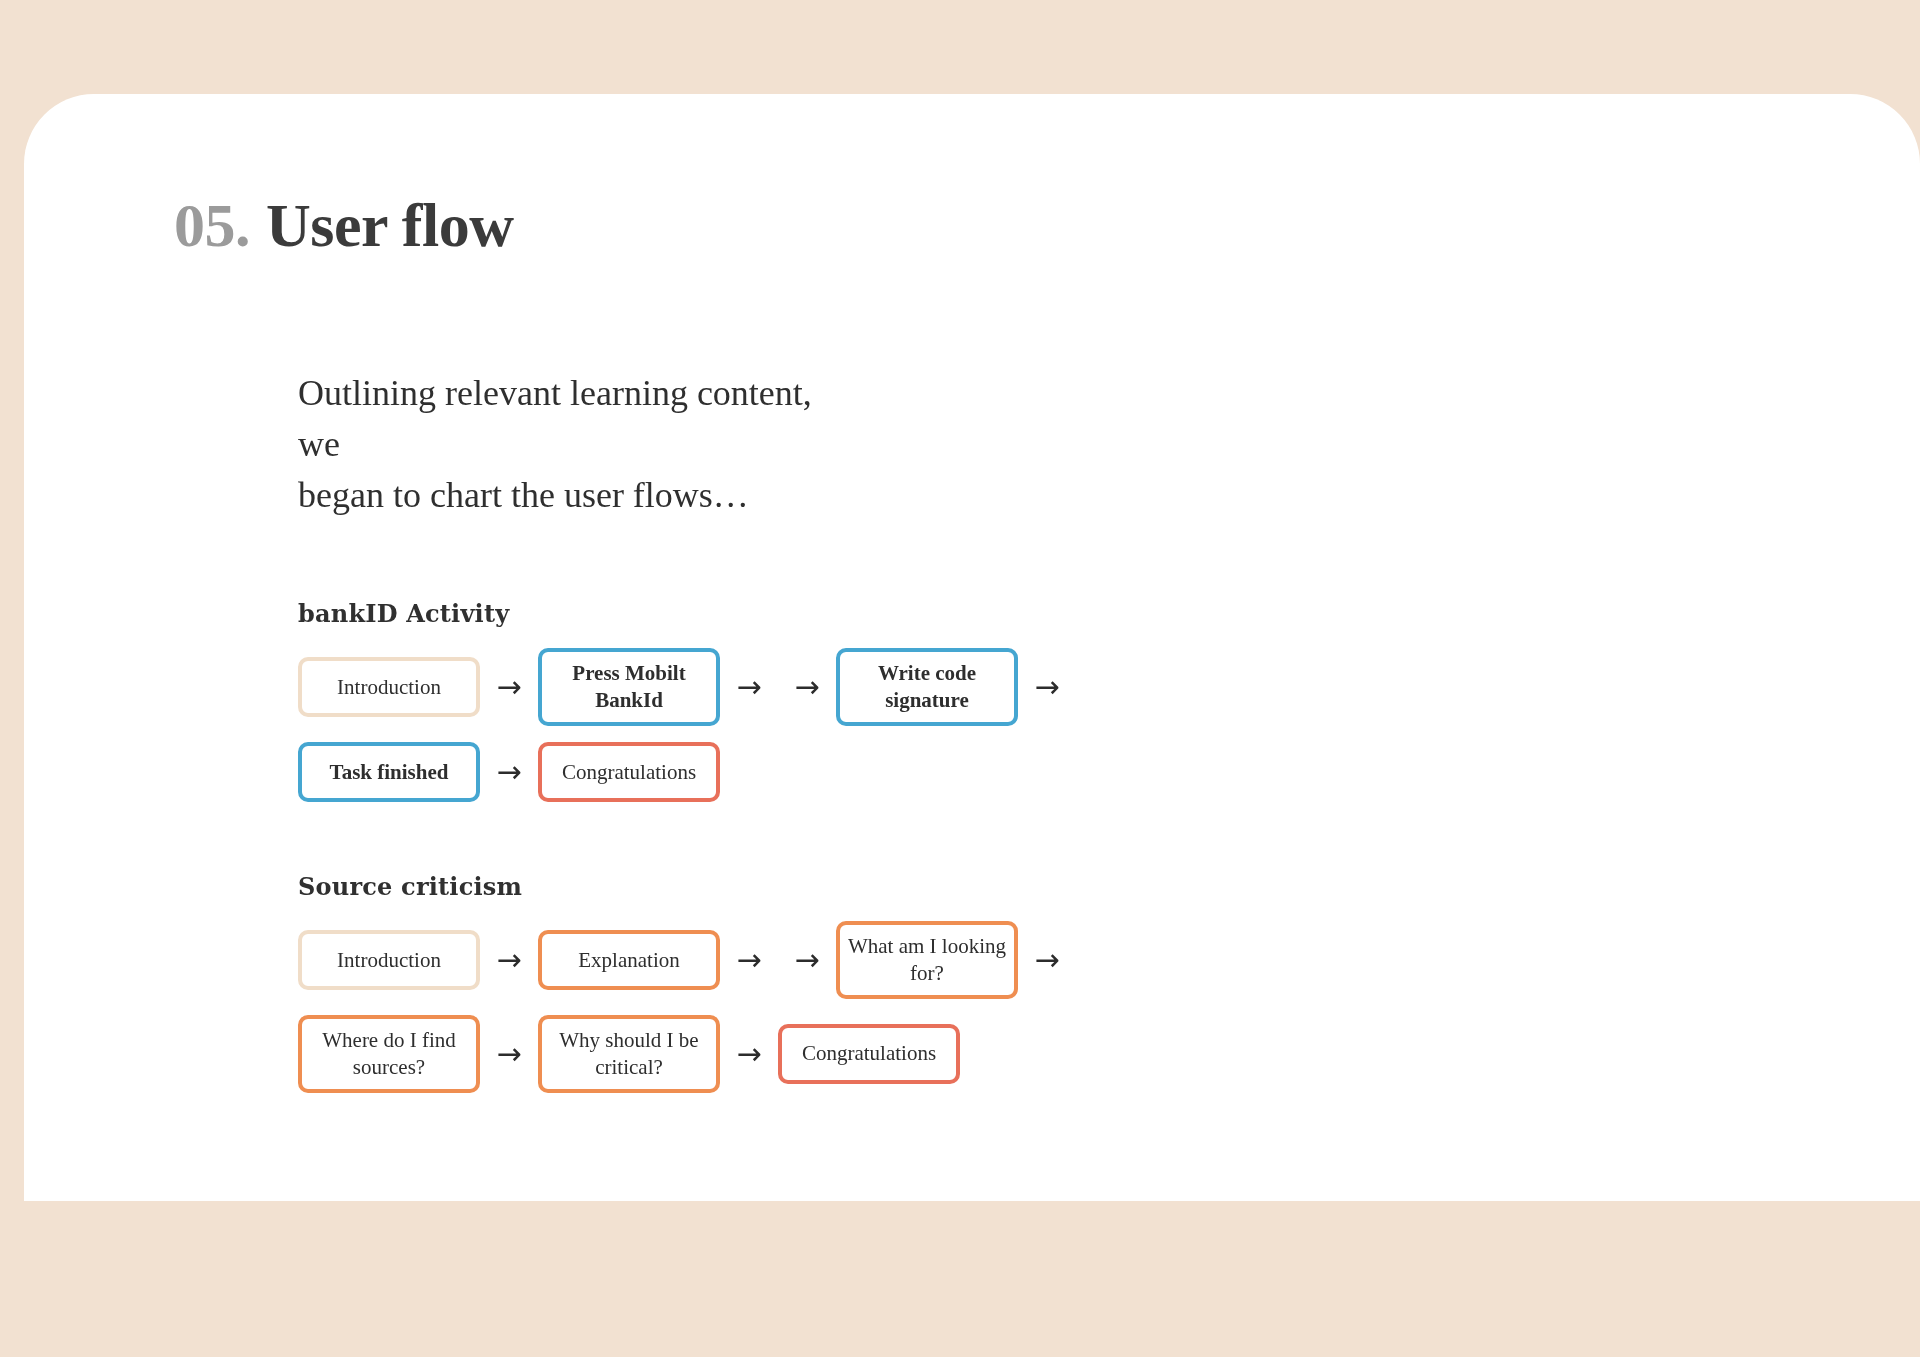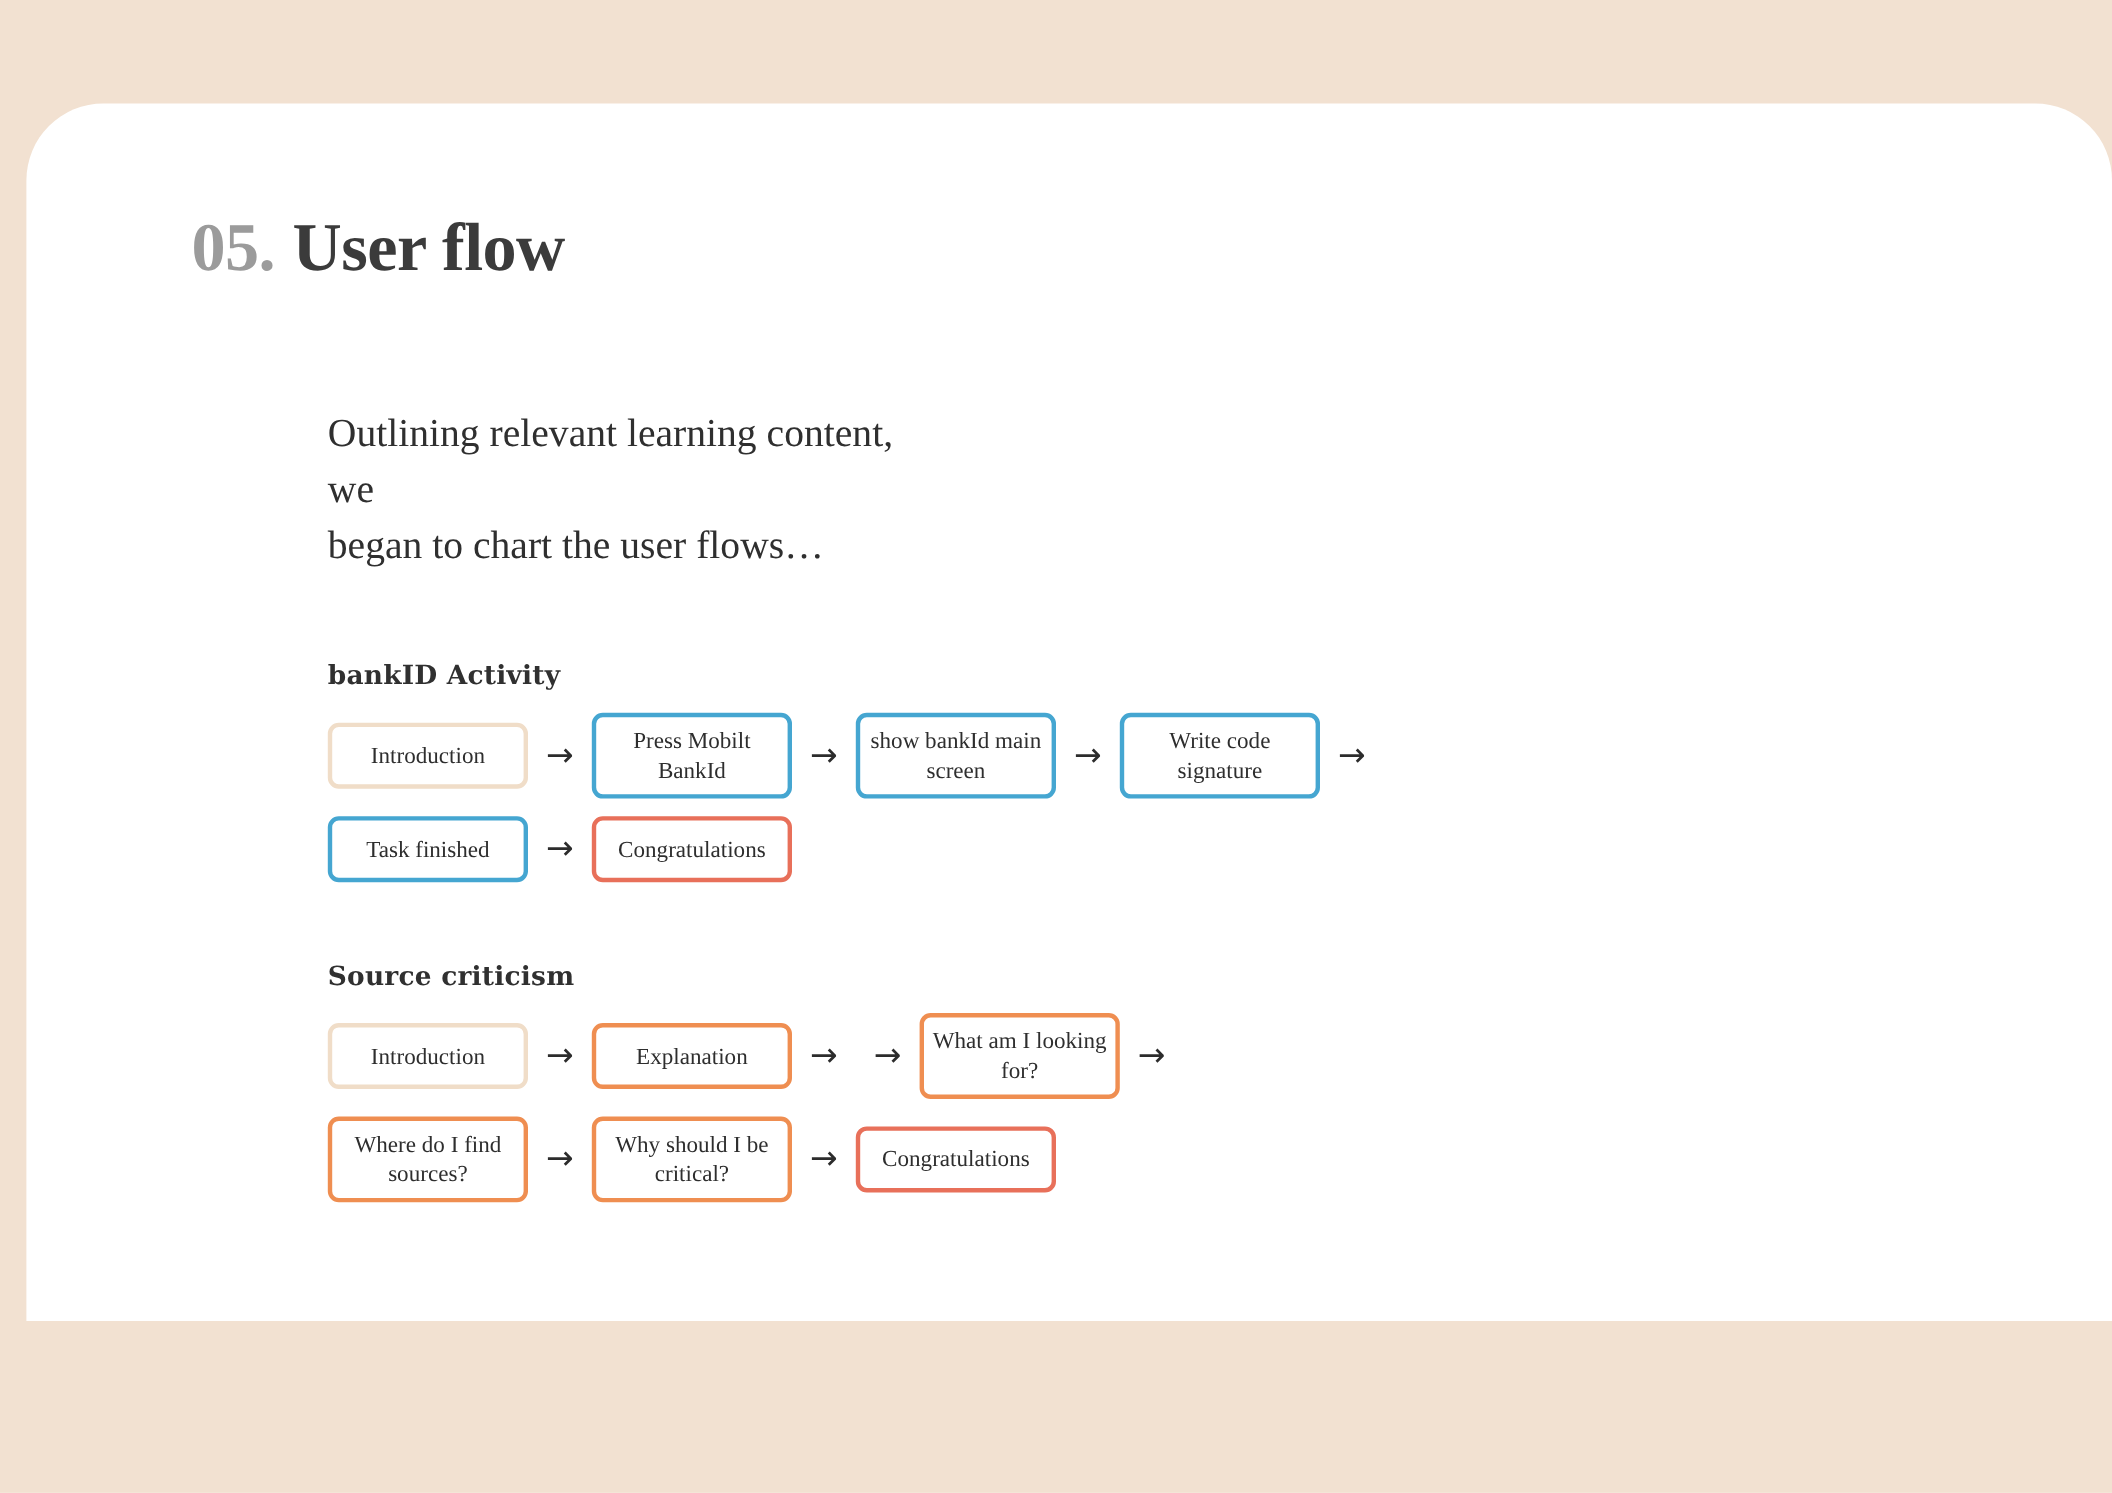--- a/index.html
+++ b/index.html
@@ -103,21 +103,21 @@
     align-items: center;
     justify-content: center;
     text-align: center;
     font-size: 21px;
     line-height: 1.28;
     color: #2e2e2e;
     padding: 8px 6px;
   }
 
   .node.beige  { border-color: #f0ddc8; }
-  .node.blue   { border-color: #45a6d1; }
+  .node.blue   { border-color: #45a6d1; font-weight: bold; }
   .node.orange { border-color: #ef8e51; }
   .node.red    { border-color: #e8705a; }
 
   .arrow {
     width: 58px;
     text-align: center;
     font-family: "DejaVu Sans", sans-serif;
     font-size: 30px;
     color: #2c2c2c;
     line-height: 1;
@@ -142,21 +142,20 @@
       </div>
 
       <div id="sections-host">
           <div class="section section-1">
             <div class="section-label">bankID Activity</div>
             <div class="flow-row">
               <div class="node beige">Introduction</div>
               <div class="arrow">→</div>
               <div class="node blue">Press Mobilt BankId</div>
               <div class="arrow">→</div>
-              <div class="node blue">show bankId main screen</div>
               <div class="arrow">→</div>
               <div class="node blue">Write code signature</div>
               <div class="arrow">→</div>
             </div>
             <div class="flow-row">
               <div class="node blue">Task finished</div>
               <div class="arrow">→</div>
               <div class="node red">Congratulations</div>
             </div>
           </div>

